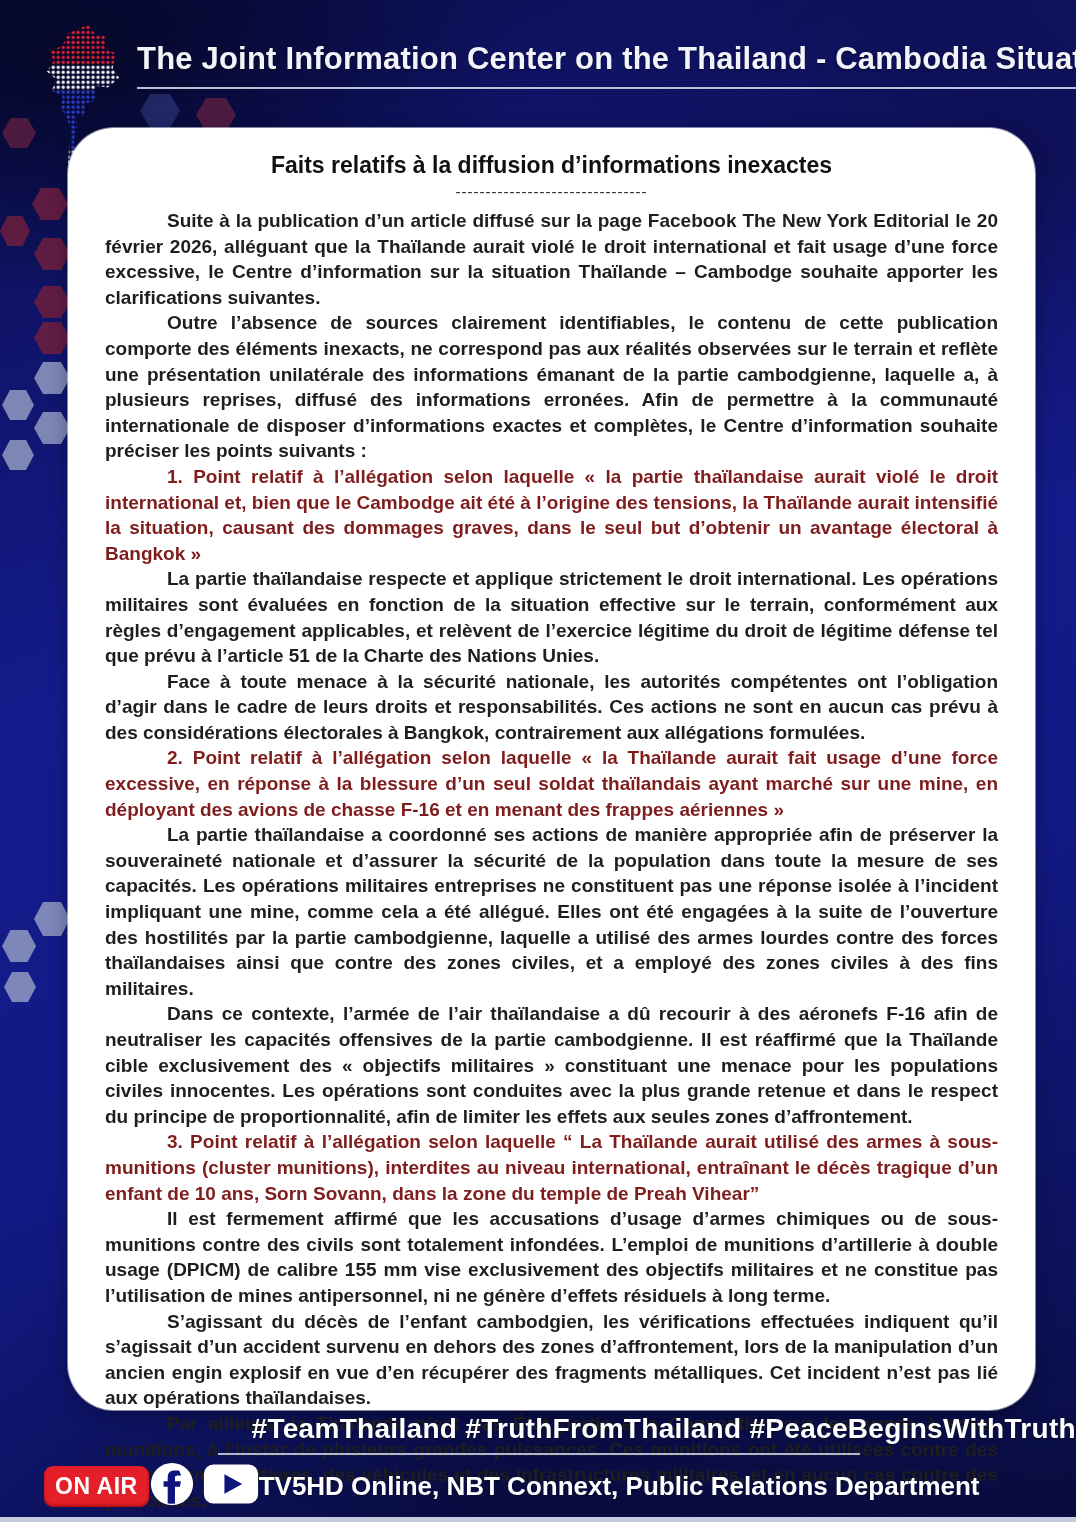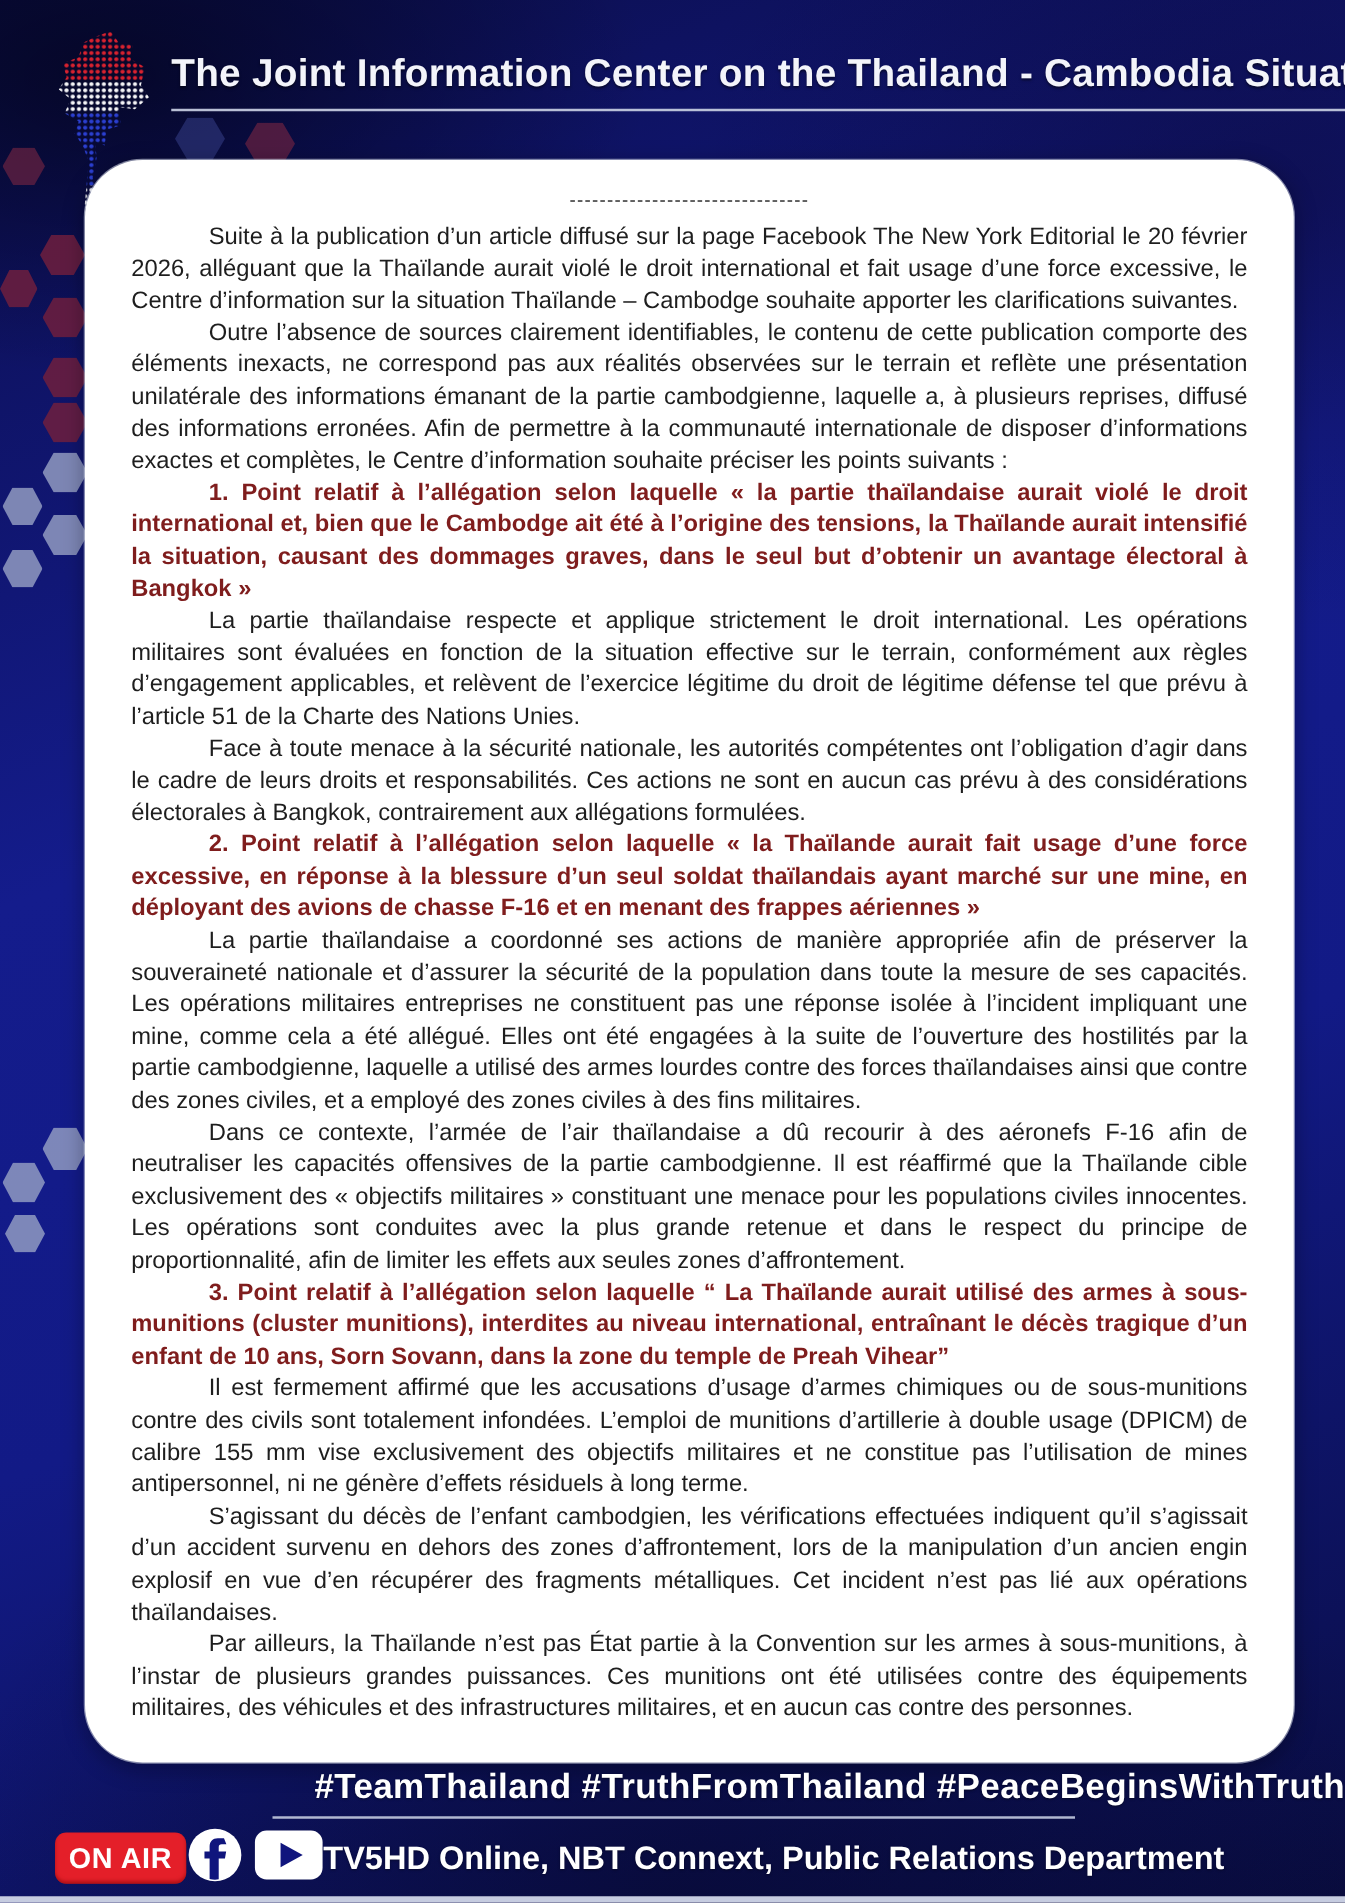--- a/index.html
+++ b/index.html
@@ -48,21 +48,21 @@
   .doc-title {
     text-align:center; font-size:23px; font-weight:600; color:#101010;
     margin-top:4px;
   }
   .doc-sep {
     text-align:center; font-size:15px; color:#2a2a2a; letter-spacing:1px;
     margin-top:4px; margin-bottom:8px;
   }
   .doc-body p {
     margin:0; font-size:19px; line-height:25.6px; color:#1e1e1e;
-    text-align:justify; text-indent:62px;
+    text-align:justify; text-indent:62px;font-weight:bold;
   }
   .doc-body p.heading { font-weight:700; color:#7f1d1d; }
 
   .hashtags {
     position:absolute; top:1413px; left:0; width:100%;
     text-align:right; font-size:28px; font-weight:700; color:#ffffff;
     letter-spacing:.3px; text-shadow:0 1px 2px rgba(0,0,0,.45);
   }
   .foot-rule {
     position:absolute; top:1453px; left:218px; width:642px; height:2px;
@@ -128,20 +128,21 @@
       <rect x="0" y="0" width="60" height="28" fill="#d8222f"></rect>
       <rect x="0" y="28" width="60" height="16" fill="#f4f4f6"></rect>
       <rect x="0" y="44" width="60" height="36" fill="#2b3fd0"></rect>
       <rect x="0" y="80" width="60" height="14" fill="#f4f4f6"></rect>
       <rect x="0" y="94" width="60" height="28" fill="#d8222f"></rect>
     </g>
   </svg>
 </div>
 
 <div class="card">
+  <div class="doc-title">Faits relatifs à la diffusion d’informations inexactes</div>
   <div class="doc-sep">--------------------------------</div>
   <div class="doc-body">
     <p>Suite à la publication d’un article diffusé sur la page Facebook The New York Editorial le 20 février 2026, alléguant que la Thaïlande aurait violé le droit international et fait usage d’une force excessive, le Centre d’information sur la situation Thaïlande – Cambodge souhaite apporter les clarifications suivantes.</p>
     <p>Outre l’absence de sources clairement identifiables, le contenu de cette publication comporte des éléments inexacts, ne correspond pas aux réalités observées sur le terrain et reflète une présentation unilatérale des informations émanant de la partie cambodgienne, laquelle a, à plusieurs reprises, diffusé des informations erronées. Afin de permettre à la communauté internationale de disposer d’informations exactes et complètes, le Centre d’information souhaite préciser les points suivants :</p>
     <p class="heading">1. Point relatif à l’allégation selon laquelle « la partie thaïlandaise aurait violé le droit international et, bien que le Cambodge ait été à l’origine des tensions, la Thaïlande aurait intensifié la situation, causant des dommages graves, dans le seul but d’obtenir un avantage électoral à Bangkok »</p>
     <p>La partie thaïlandaise respecte et applique strictement le droit international. Les opérations militaires sont évaluées en fonction de la situation effective sur le terrain, conformément aux règles d’engagement applicables, et relèvent de l’exercice légitime du droit de légitime défense tel que prévu à l’article 51 de la Charte des Nations Unies.</p>
     <p>Face à toute menace à la sécurité nationale, les autorités compétentes ont l’obligation d’agir dans le cadre de leurs droits et responsabilités. Ces actions ne sont en aucun cas prévu à des considérations électorales à Bangkok, contrairement aux allégations formulées.</p>
     <p class="heading">2. Point relatif à l’allégation selon laquelle « la Thaïlande aurait fait usage d’une force excessive, en réponse à la blessure d’un seul soldat thaïlandais ayant marché sur une mine, en déployant des avions de chasse F-16 et en menant des frappes aériennes »</p>
     <p>La partie thaïlandaise a coordonné ses actions de manière appropriée afin de préserver la souveraineté nationale et d’assurer la sécurité de la population dans toute la mesure de ses capacités. Les opérations militaires entreprises ne constituent pas une réponse isolée à l’incident impliquant une mine, comme cela a été allégué. Elles ont été engagées à la suite de l’ouverture des hostilités par la partie cambodgienne, laquelle a utilisé des armes lourdes contre des forces thaïlandaises ainsi que contre des zones civiles, et a employé des zones civiles à des fins militaires.</p>
     <p>Dans ce contexte, l’armée de l’air thaïlandaise a dû recourir à des aéronefs F-16 afin de neutraliser les capacités offensives de la partie cambodgienne. Il est réaffirmé que la Thaïlande cible exclusivement des « objectifs militaires » constituant une menace pour les populations civiles innocentes. Les opérations sont conduites avec la plus grande retenue et dans le respect du principe de proportionnalité, afin de limiter les effets aux seules zones d’affrontement.</p>

